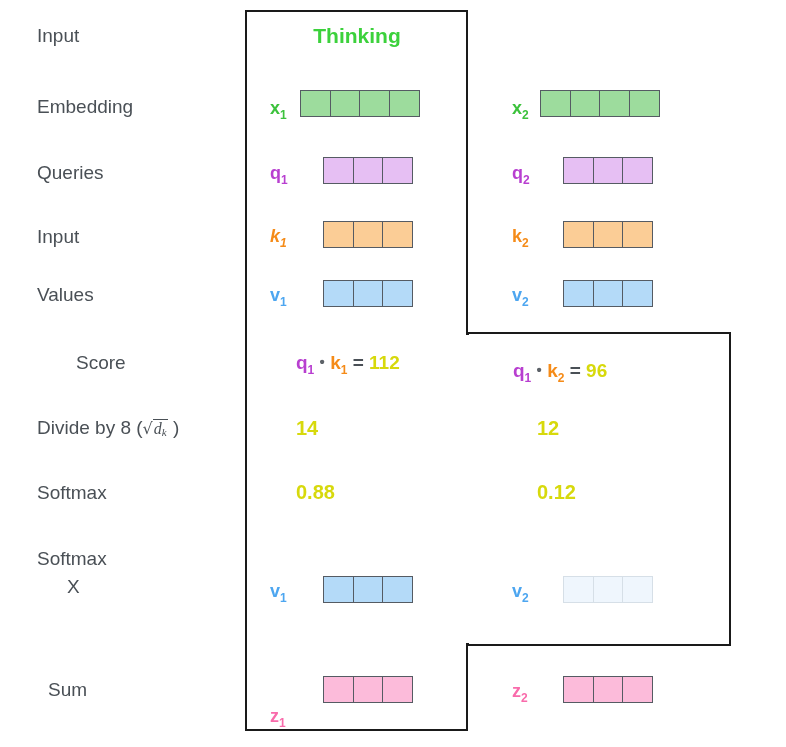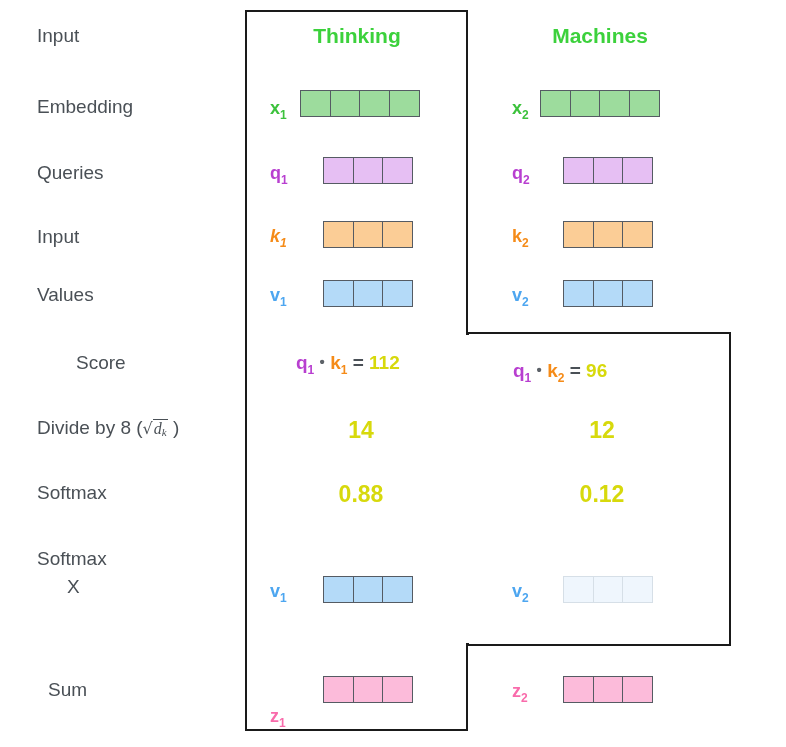--- a/index.html
+++ b/index.html
@@ -132,25 +132,24 @@
     color: #4a5056;
   }
   .expr sub { font-size: 12px; }
   .dot { color: #5d6268; font-size: 15px; vertical-align: 0.12em; }
   .eq  { color: #4a5056; }
   .num { color: #d7d90c; }
 
   .numval {
     position: absolute;
     font-weight: bold;
-    font-size: 23px;
+    font-size: 20px;
     color: #d7d90c;
     font-family: "Liberation Sans", sans-serif;
     white-space: nowrap;
-    text-align: center;
   }
 </style>
 </head>
 <body>
 
 <div id="stage">
 
   <div class="outline outline-left"></div>
   <div class="outline outline-right"></div>
   <div class="erase erase-a"></div>
@@ -237,21 +236,20 @@
 
   <div class="vtag c-pink" style="left:270px; top:706px;">
     <span>z</span><sub>1</sub>
   </div>
   <div class="strip" style="left:323px; top:676px;">
     <div class="cell f-pink"></div>
     <div class="cell f-pink"></div>
     <div class="cell f-pink"></div>
   </div>
 
-  <div class="word-head" style="left:505px; top:24px; width:190px;">Machines</div>
 
   <div class="vtag c-green" style="left:512px; top:98px;">
     <span>x</span><sub>2</sub>
   </div>
   <div class="strip" style="left:540px; top:90px;">
     <div class="cell f-green"></div>
     <div class="cell f-green"></div>
     <div class="cell f-green"></div>
     <div class="cell f-green"></div>
   </div>

